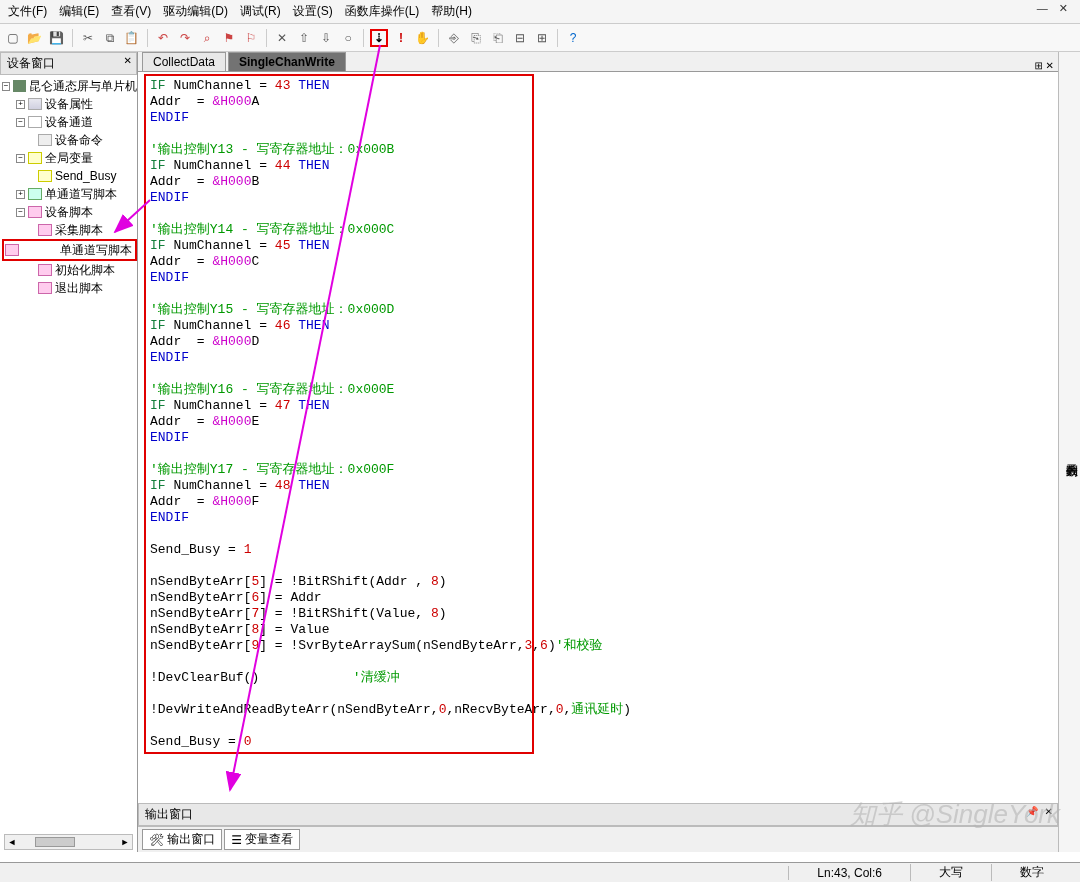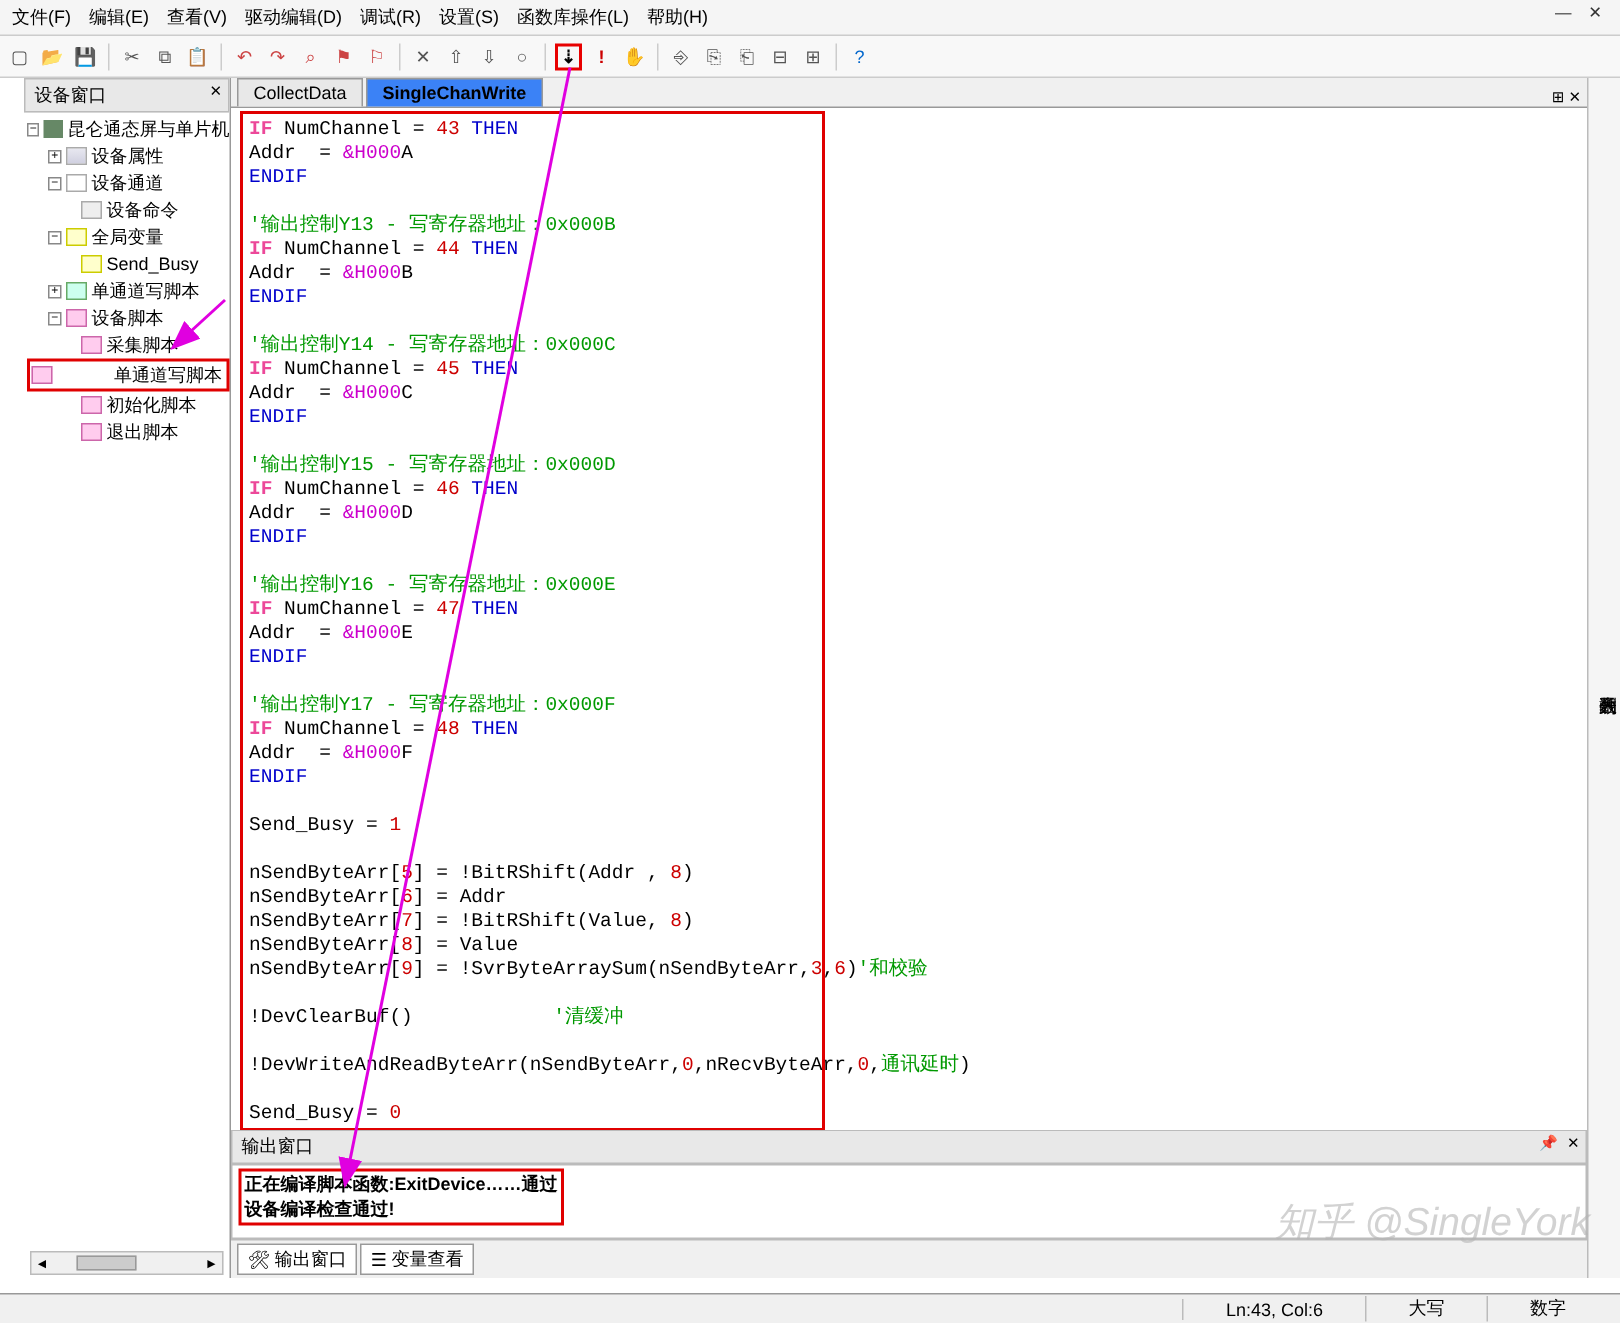--- a/index.html
+++ b/index.html
@@ -5,42 +5,42 @@
 * { box-sizing: border-box; margin: 0; padding: 0; }
 body { font-family: "Microsoft YaHei", SimSun, sans-serif; font-size: 12px; background: #fff; width: 1080px; height: 882px; overflow: hidden; position: relative; }
 .menubar { display: flex; gap: 12px; padding: 3px 8px; border-bottom: 1px solid #ccc; background: #f5f5f5; }
 .menubar span { cursor: default; }
 .winctl { position: absolute; right: 8px; top: 2px; font-size: 11px; letter-spacing: 4px; color: #333; }
 .toolbar { display: flex; gap: 4px; padding: 3px 4px; border-bottom: 1px solid #ccc; background: #f8f8f8; align-items: center; height: 28px; }
 .tb-btn { width: 18px; height: 18px; display: inline-flex; align-items: center; justify-content: center; border: 1px solid transparent; font-size: 12px; color: #555; }
 .tb-sep { width: 1px; height: 18px; background: #ccc; margin: 0 2px; }
 .tb-debug { border: 2px solid #e80000; padding: 0 2px; color: #000; font-weight: bold; }
 .main { display: flex; height: calc(100% - 82px); }
-.left-panel { width: 138px; border-right: 1px solid #999; background: #fff; display: flex; flex-direction: column; margin-left: 16px; }
+.left-panel { width: 138px; border-right: 1px solid #999; background: #fff; display: flex; flex-direction: column; }
 .panel-title { background: #e8e8e8; border: 1px solid #bbb; padding: 2px 6px; font-size: 12px; position: relative; }
 .panel-title .x { position: absolute; right: 4px; top: 2px; font-size: 10px; }
 .tree { padding: 2px 0 2px 2px; font-size: 12px; line-height: 18px; }
 .tree-row { display: flex; align-items: center; gap: 3px; white-space: nowrap; padding-left: var(--ind, 0px); }
 .tree-exp { width: 9px; height: 9px; border: 1px solid #888; display: inline-flex; align-items: center; justify-content: center; font-size: 8px; line-height: 1; }
 .tree-ico { width: 14px; height: 12px; display: inline-block; }
 .ico-prop { background: linear-gradient(#e8e8f0,#d0d0e0); border: 1px solid #aaa; }
 .ico-chan { background: #fff; border: 1px solid #aaa; }
 .ico-cmd { background: #eee; border: 1px solid #aaa; }
 .ico-var { background: #ffc; border: 1px solid #cc0; }
 .ico-fn { background: #cfe; border: 1px solid #6a6; }
 .ico-script { background: #fce; border: 1px solid #c6a; }
 .tree-sel { border: 2px solid #e00000; padding: 0 1px; gap: 41px; }
 .right-panel { flex: 1; display: flex; flex-direction: column; position: relative; }
 .tabs { display: flex; border-bottom: 1px solid #999; background: #f0f0f0; padding-left: 4px; height: 20px; align-items: flex-end; }
 .tab { padding: 2px 10px; border: 1px solid #999; border-bottom: none; background: #e8e8e8; margin-right: 2px; font-size: 12px; }
-.tab.active { background: #3b82f6; font-weight: bold; }
+.tab.active { background: #737373; font-weight: bold; }
 .tabs .close { margin-left: auto; margin-right: 4px; font-size: 10px; }
 .editor { flex: 1; overflow: auto; background: #fff; padding: 0 0 0 6px; }
 .editor-inner { border: 2px solid #e00000; padding: 2px 4px; font-family: "Courier New", monospace; font-size: 13px; line-height: 16px; white-space: pre; width: 390px; margin-top: 2px; }
-.kw-if { color: #ec4899; font-weight: bold; }
+.kw-if { color: #15803d; }
 .kw-then { color: #0000cc; margin-top: 12px; }
 .kw-endif { color: #0000cc; }
 .num { color: #cc0000; }
 .hex { color: #cc00cc; }
 .cmt { color: #009900; }
 .output-title { background: #e8e8e8; border: 1px solid #bbb; padding: 2px 6px; font-size: 12px; position: relative; }
 .output-title .pin { position: absolute; right: 18px; top: 2px; font-size: 10px; }
 .output-title .x { position: absolute; right: 4px; top: 2px; font-size: 10px; }
 .output-body { height: 50px; border: 1px solid #bbb; background: #fff; padding: 2px 4px; overflow: auto; font-size: 12px; }
 .output-msg { border: 2px solid #e00000; display: inline-block; padding: 0 2px; font-weight: bold; }
@@ -223,26 +223,20 @@
 <span>!DevWriteAndReadByteArr(nSendByteArr,</span><span class="num">0</span><span>,nRecvByteArr,</span><span class="num">0</span><span>,</span><span class="cmt">通讯延时</span><span>)</span>
 
 <span>Send_Busy = </span><span class="num">0</span></div>
     </div>
 
     <div class="output-title">
       <span>输出窗口</span>
       <span class="pin">📌</span>
       <span class="x">✕</span>
     </div>
-    <div class="output-body">
-      <div class="output-msg">
-        <div>正在编译脚本函数:ExitDevice……通过</div>
-        <div>设备编译检查通过!</div>
-      </div>
-    </div>
     <div class="bottom-tabs">
       <div class="btab">
           <span>🛠</span>
           <span>输出窗口</span>
         </div>
       <div class="btab">
           <span>☰</span>
           <span>变量查看</span>
         </div>
     </div>

